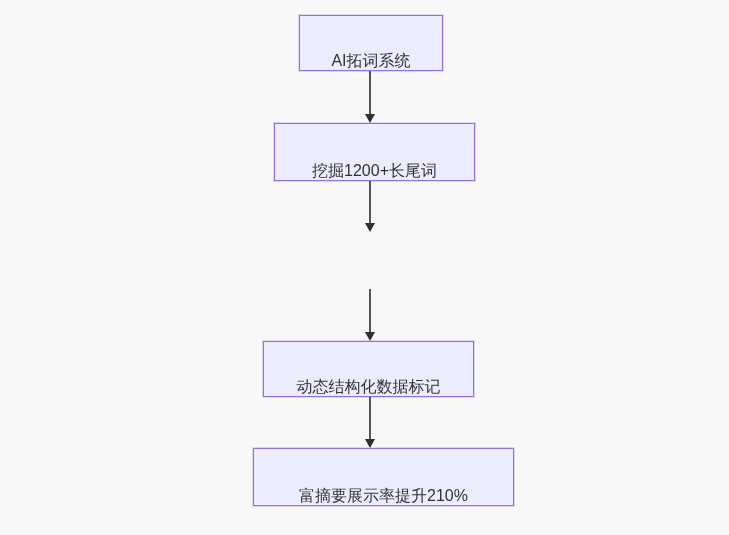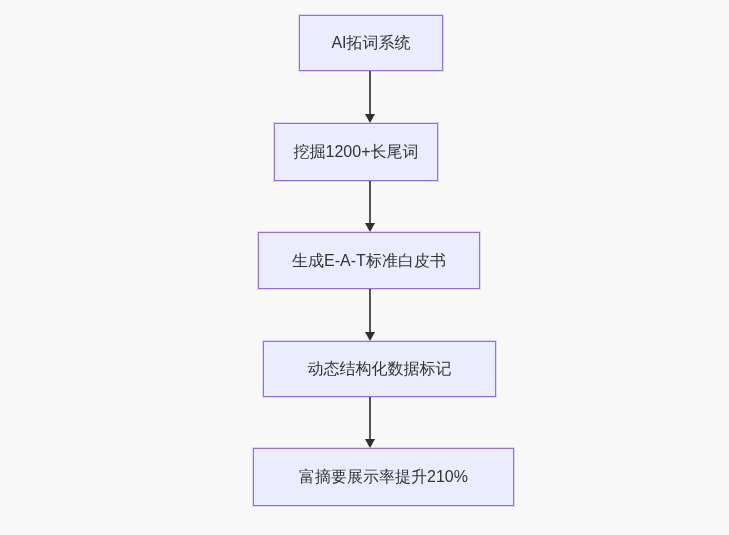--- a/index.html
+++ b/index.html
@@ -16,32 +16,32 @@
     width: 729px;
     height: 535px;
   }
   .node {
     position: absolute;
     box-sizing: border-box;
     background: var(--node-fill, #ECECFF);
     border: 1px solid var(--node-border, #9370DB);
     box-shadow: 0 0 0 1px rgba(147,112,219,0.25);
     display: flex;
-    align-items: center;
+    align-items: flex-end;
     justify-content: center;
     color: var(--text, #333333);
     font-size: 16px;
     line-height: 1.2;
     text-align: center;
     white-space: nowrap;
   }
   .n0 { left: 299px; top: 15px;  width: 144px; height: 56px; }
-  .n1 { left: 274px; top: 123px; width: 164px; height: 58px; }
+  .n1 { left: 274px; top: 123px; width: 201px; height: 58px; }
   .n2 { left: 258px; top: 232px; width: 222px; height: 57px; }
-  .n3 { left: 263px; top: 341px; width: 233px; height: 56px; }
+  .n3 { left: 263px; top: 341px; width: 211px; height: 56px; }
   .n4 { left: 253px; top: 448px; width: 261px; height: 58px; }
 
   .arrow {
     position: absolute;
     left: 364px;
     width: 12px;
   }
   .a0 { top: 71px;  height: 52px; }
   .a1 { top: 181px; height: 51px; }
   .a2 { top: 289px; height: 52px; }
@@ -81,23 +81,20 @@
 
   <div class="node n1">
     <span>挖掘1200+长尾词</span>
   </div>
 
   <div class="arrow a1">
     <div class="shaft"></div>
     <div class="head"></div>
   </div>
 
-  <div class="node n2">
-    <span>生成E-A-T标准白皮书</span>
-  </div>
 
   <div class="arrow a2">
     <div class="shaft"></div>
     <div class="head"></div>
   </div>
 
   <div class="node n3">
     <span>动态结构化数据标记</span>
   </div>
 

